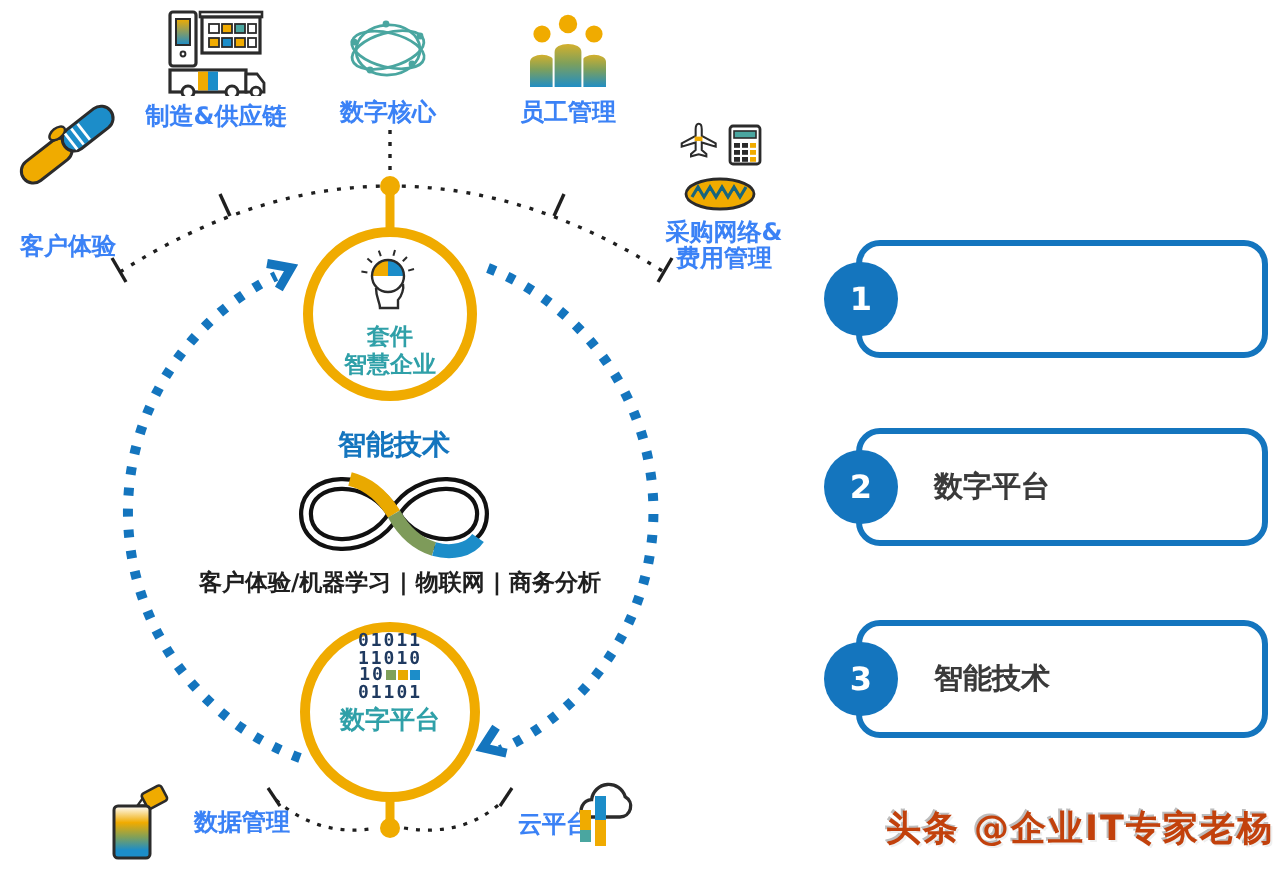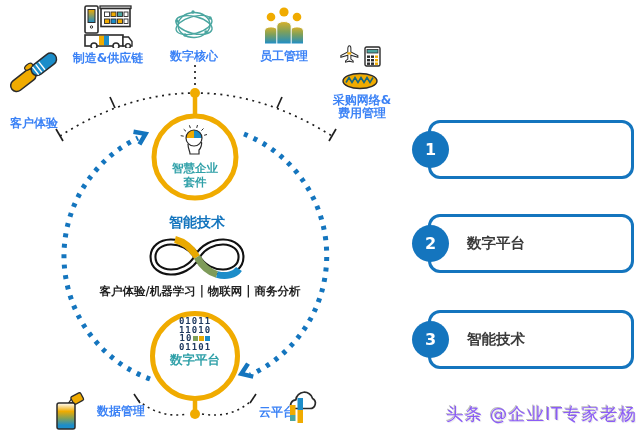--- a/index.html
+++ b/index.html
@@ -17,22 +17,22 @@
           font-size:9px;line-height:8.5px;color:#1f3a60;text-align:center;letter-spacing:1px;}
   .binary .blk{display:inline-block;width:5px;height:5px;margin:0 0.5px;vertical-align:middle;}
   
   .legend-box{position:absolute;left:428px;width:206px;height:59px;background:#fff;
               border:3px solid #1475be;border-radius:12px;display:flex;align-items:center;box-sizing:border-box;}
   .legend-num{position:absolute;left:-19px;top:50%;margin-top:-18.5px;width:37px;height:37px;border-radius:50%;
               background:#1475be;color:#fff;font-size:16px;font-weight:700;
               display:flex;align-items:center;justify-content:center;}
   .legend-label{margin-left:36px;font-size:14.5px;font-weight:600;color:#3a3a3a;white-space:nowrap;}
   
-  .watermark{position:absolute;right:3px;top:402px;font-size:17.5px;font-weight:400;letter-spacing:1px;
-             color:#8b5cf6;text-shadow:1px 1px 0 #efefef,-1px -1px 0 #bdbdbd;white-space:nowrap;}
+  .watermark{position:absolute;right:3px;top:402px;font-size:17.5px;font-weight:700;letter-spacing:1px;
+             color:#c2410c;text-shadow:1px 1px 0 #efefef,-1px -1px 0 #bdbdbd;white-space:nowrap;}
 </style>
 </head>
 <body>
 
 <svg class="abs" style="left:0;top:0" width="640" height="435" viewBox="0 0 640 435">
 
   <g stroke="#1f1f1f" fill="none" stroke-width="1.7">
     <path d="M60,136 Q195,50 332,136" stroke-dasharray="2 4.5"></path>
     <line x1="56" y1="129" x2="63" y2="141"></line>
     <line x1="110" y1="97" x2="115" y2="108"></line>
@@ -147,21 +147,21 @@
     <circle cx="8" cy="11" r="4.3" fill="#F0AB00"></circle>
     <circle cx="34" cy="11" r="4.3" fill="#F0AB00"></circle>
     <path d="M1.5,38 V25 C1.5,19.5 14.5,19.5 14.5,25 V38 Z" fill="url(#gbody)" stroke="#fff" stroke-width="1"></path>
     <path d="M27.5,38 V25 C27.5,19.5 40.5,19.5 40.5,25 V38 Z" fill="url(#gbody)" stroke="#fff" stroke-width="1"></path>
     <circle cx="21" cy="6" r="4.6" fill="#F0AB00"></circle>
     <path d="M13.8,38 V20 C13.8,14 28.2,14 28.2,20 V38 Z" fill="url(#gbody)" stroke="#fff" stroke-width="1"></path>
   </svg>
   <div class="plabel" style="width:62px;margin-left:-10px;margin-top:6px">员工管理</div>
 </div>
 
-<div class="abs" style="left:339px;top:44px">
+<div class="abs" style="left:339px;top:60px">
   <svg width="46" height="46" viewBox="0 0 46 46">
     <ellipse cx="21" cy="37" rx="17" ry="7.5" fill="#F0AB00" stroke="#2b2b2b" stroke-width="1.4"></ellipse>
     <polyline points="7,38.5 10,33.5 13,38.5 16,33.5 19,38.5 22,33.5 25,38.5 28,33.5 31,38.5 34,33.5" fill="none" stroke="#17657d" stroke-width="1.6"></polyline>
     <g transform="translate(1,1) scale(0.85)">
       <path d="M11,1 C12.2,1 12.8,2.5 12.8,4.2 V8.2 L21,12.5 V14.5 L12.8,12 V16.5 L15.5,18.8 V20.2 L11,19 L6.5,20.2 V18.8 L9.2,16.5 V12 L1,14.5 V12.5 L9.2,8.2 V4.2 C9.2,2.5 9.8,1 11,1 Z" fill="#fff" stroke="#2b2b2b" stroke-width="1.2"></path>
       <rect x="8.6" y="8.6" width="4.6" height="2.6" fill="#F0AB00"></rect>
     </g>
     <g transform="translate(26,3)">
       <rect x="0" y="0" width="15" height="19" rx="1.5" fill="#fff" stroke="#2b2b2b" stroke-width="1.4"></rect>
       <rect x="2" y="2.5" width="11" height="3.5" fill="#4AA6A0" stroke="#2b2b2b" stroke-width="0.8"></rect>
@@ -225,22 +225,22 @@
       <line x1="26.4" y1="7.6" x2="28.5" y2="5.5"></line>
       <line x1="29.1" y1="12.3" x2="32" y2="11.5"></line>
     </g>
     <path d="M19,15 L11,15 A8,8 0 0 1 19,7 Z" fill="#F0AB00"></path>
     <path d="M19,15 L19,7 A8,8 0 0 1 27,15 Z" fill="#1C8DC9"></path>
     <circle cx="19" cy="15" r="8" fill="none" stroke="#2b2b2b" stroke-width="1.2"></circle>
     <path d="M13,21 C13,26 15,28 15,31 H24 V27 C26,25 27,21 26.5,19" fill="none" stroke="#2b2b2b" stroke-width="1.2"></path>
   </svg>
 </div>
 <div class="abs node-label" style="left:155px;top:161px;width:80px">
+  <div>套件</div>
   <div>智慧企业</div>
-  <div>套件</div>
 </div>
 
 <div class="abs center-title" style="left:147px;top:214px;width:100px">智能技术</div>
 
 <div class="abs" style="left:135px;top:229px">
   <svg width="124" height="56" viewBox="0 0 124 56">
     <path d="M62,28 C50,7 18,9 18,28 C18,47 50,49 62,28 C74,7 106,9 106,28 C106,47 74,49 62,28 Z" fill="none" stroke="#111" stroke-width="7"></path>
     <path d="M62,28 C50,7 18,9 18,28 C18,47 50,49 62,28 C74,7 106,9 106,28 C106,47 74,49 62,28 Z" fill="none" stroke="#fff" stroke-width="2.8"></path>
     <path d="M40,10.5 C50,13 57,20 62,28" fill="none" stroke="#E9A900" stroke-width="7"></path>
     <path d="M62,28 C67,37 74,43 82,45.5" fill="none" stroke="#7E9B5A" stroke-width="7"></path>

